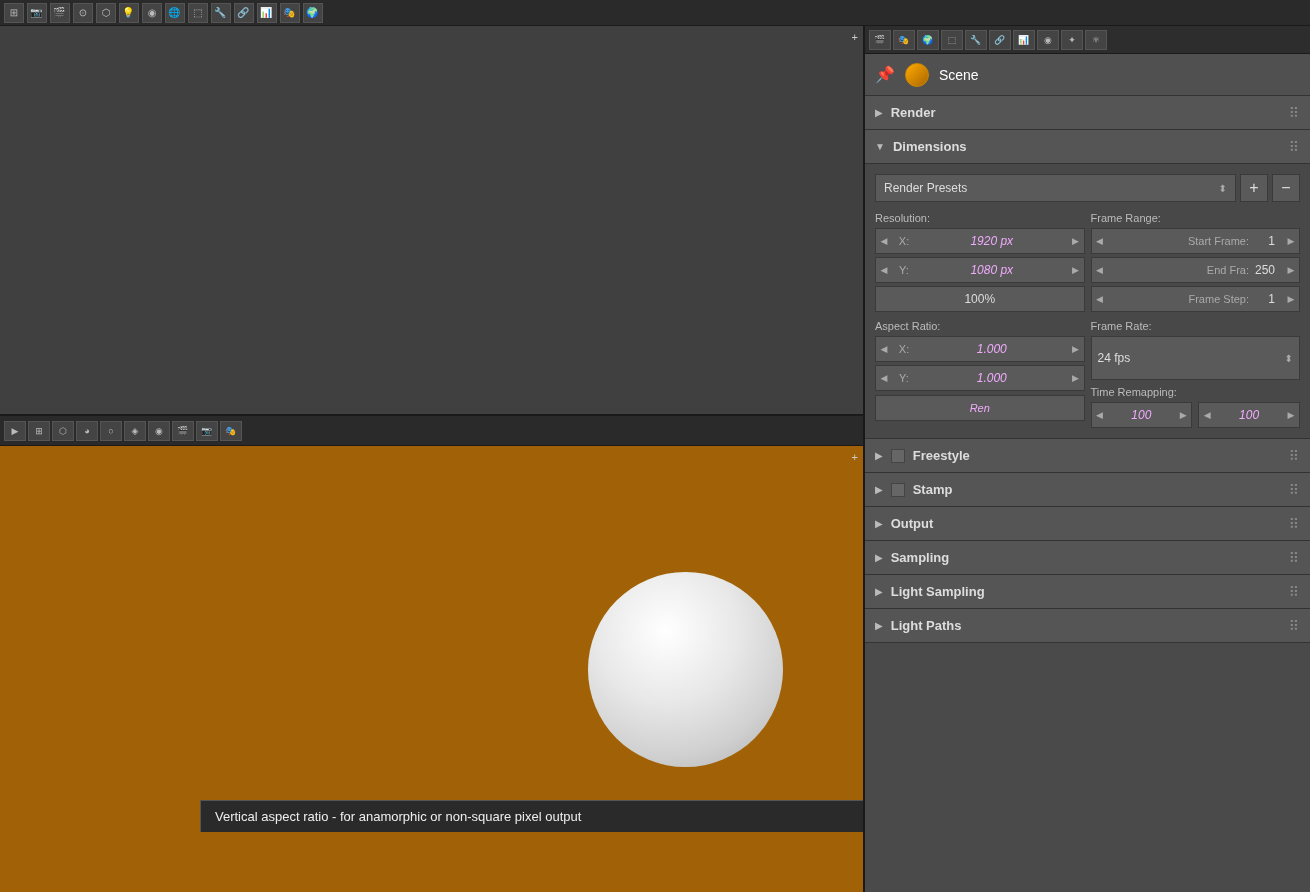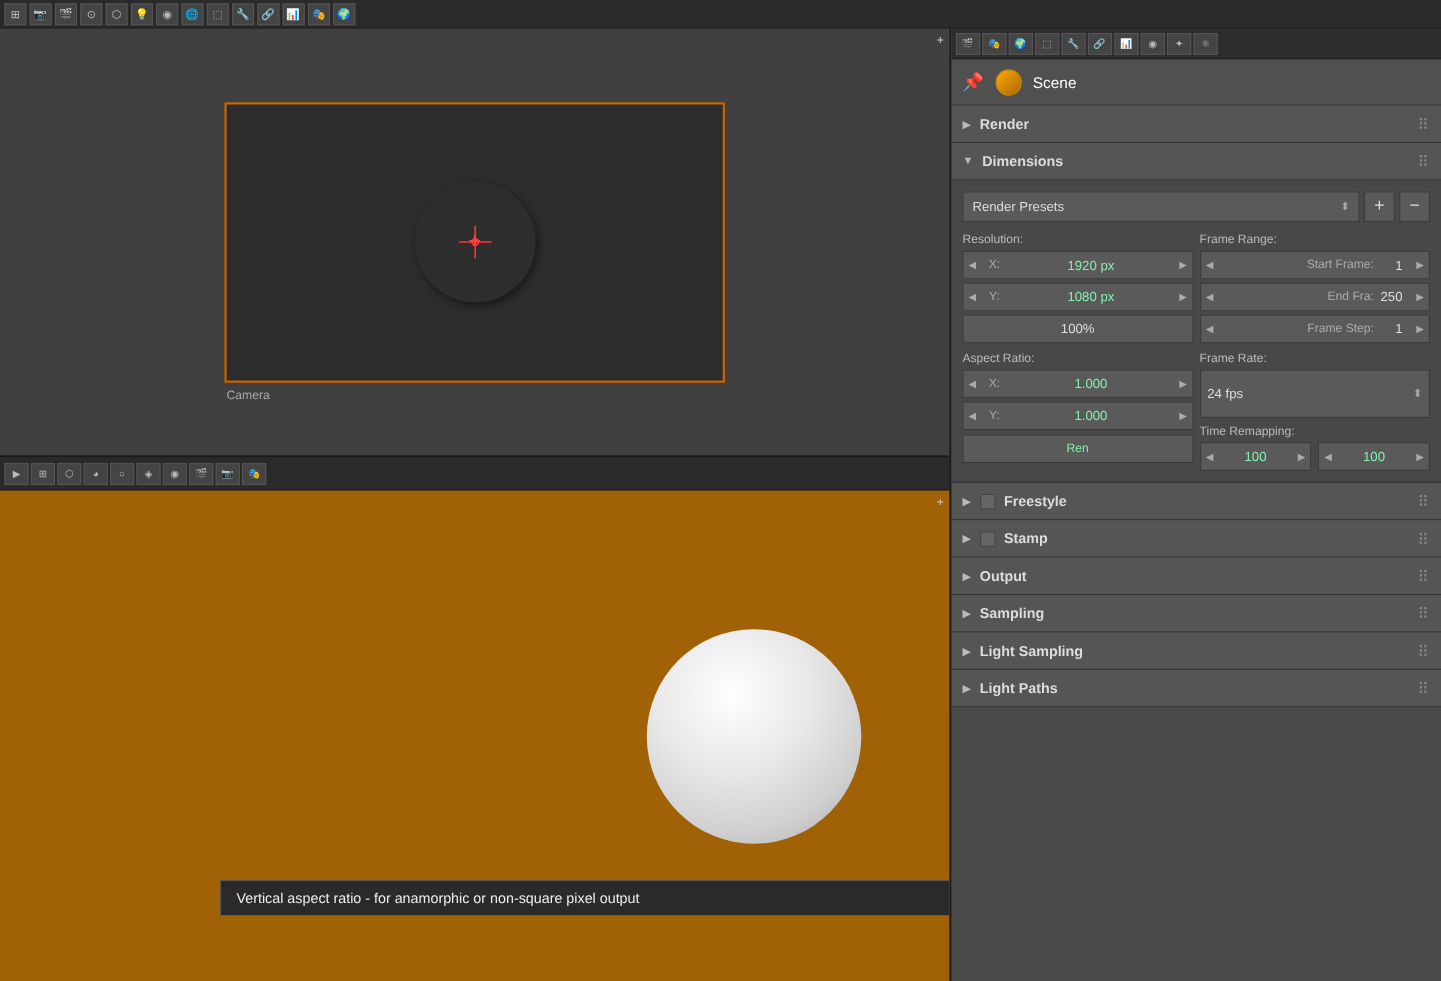--- a/index.html
+++ b/index.html
@@ -370,21 +370,22 @@
       width: 24px;
       font-size: 11px;
       color: #aaa;
       text-align: center;
     }
 
     .num-value {
       flex: 1;
       text-align: center;
       font-size: 12px;
-      color: #86efac;
+      color: #f0abfc;
+      font-style: italic;
     }
 
     .num-arrow-right {
       width: 16px;
       height: 100%;
       display: flex;
       align-items: center;
       justify-content: center;
       color: #aaa;
       font-size: 9px;
@@ -520,33 +521,20 @@
   <div class="toolbar-icon">🎭</div>
   <div class="toolbar-icon">🌍</div>
 </div>
 
 <div class="main-layout">
 
   <div class="left-panel">
 
     <div class="viewport-3d">
       <div style="position:absolute; top:5px; right:5px; color:#ccc; font-size:11px; cursor:pointer;">+</div>
-      <div class="camera-frame">
-        <div class="sphere-3d">
-          <div class="crosshair">
-            <svg width="30" height="30" viewBox="0 0 30 30">
-              <line x1="15" y1="0" x2="15" y2="30" stroke="#ff3333" stroke-width="1.5"></line>
-              <line x1="0" y1="15" x2="30" y2="15" stroke="#ff3333" stroke-width="1.5"></line>
-              <circle cx="15" cy="15" r="3" fill="none" stroke="#ff3333" stroke-width="1.5"></circle>
-              <circle cx="15" cy="15" r="1" fill="#ffaa00"></circle>
-            </svg>
-          </div>
-        </div>
-        <div class="camera-label">Camera</div>
-      </div>
     </div>
 
     <div class="viewport-bottom-bar">
       <div class="vb-icon">▶</div>
       <div class="vb-icon">⊞</div>
       <div class="vb-icon">⬡</div>
       <div class="vb-icon">◕</div>
       <div class="vb-icon">○</div>
       <div class="vb-icon">◈</div>
       <div class="vb-icon">◉</div>

